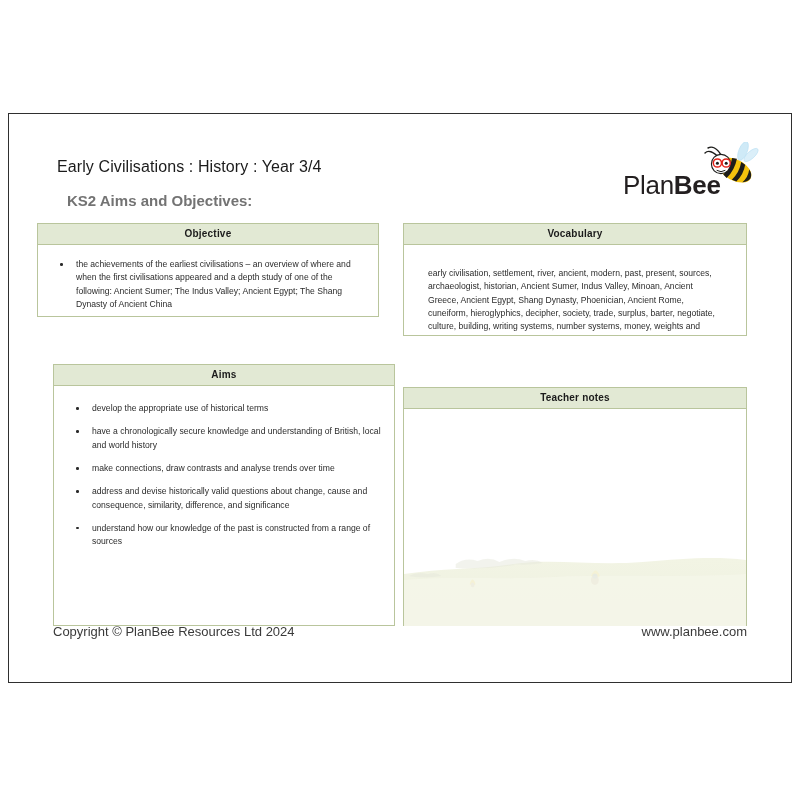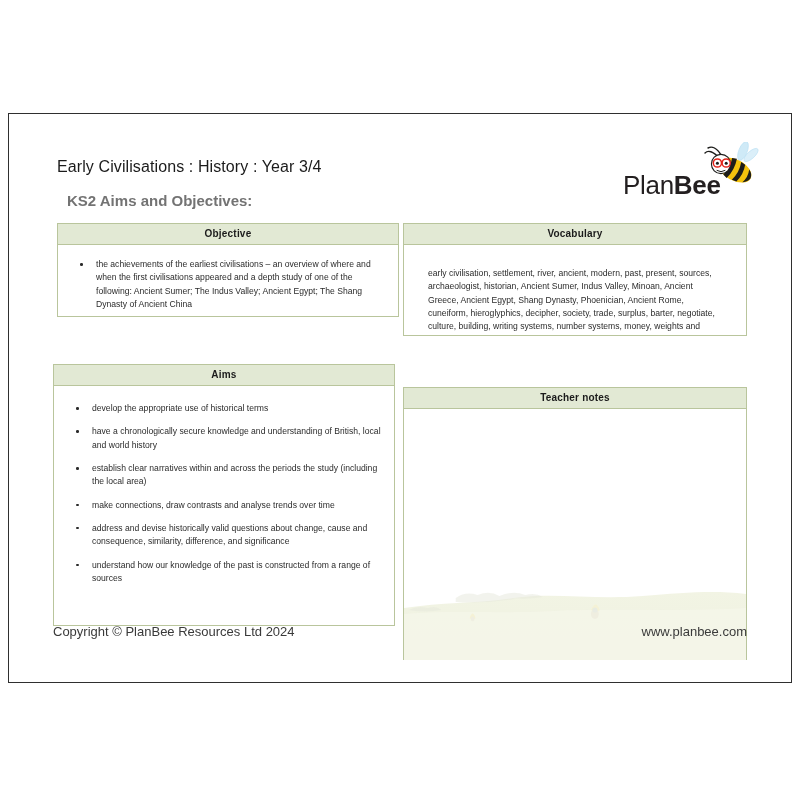--- a/index.html
+++ b/index.html
@@ -98,24 +98,24 @@
     padding: 10px 12px 19px 12px;
     font-size: 8.6px;
     line-height: 1.55;
     color: #2b2b2b;
     box-sizing: border-box;
     height: calc(100% - 20px);
     overflow: hidden;
   }
 
   
-  #panel-objective { left: 48px;  top: 109px; width: 342px; height: 94px; }
+  #panel-objective { left: 28px;  top: 109px; width: 342px; height: 94px; }
   #panel-vocab     { left: 394px; top: 109px; width: 344px; height: 113px; }
   #panel-aims      { left: 44px;  top: 250px; width: 342px; height: 262px; }
-  #panel-notes     { left: 394px; top: 273px; width: 344px; height: 273px; }
+  #panel-notes     { left: 394px; top: 273px; width: 344px; height: 239px; }
 
   
   ul.bullets {
     margin: 0;
     padding: 0;
     list-style: none;
   }
   ul.bullets li {
     position: relative;
     padding-left: 26px;
@@ -215,21 +215,20 @@
       <p class="vocab-text">early civilisation, settlement, river, ancient, modern, past, present, sources, archaeologist, historian, Ancient Sumer, Indus Valley, Minoan, Ancient Greece, Ancient Egypt, Shang Dynasty, Phoenician, Ancient Rome, cuneiform, hieroglyphics, decipher, society, trade, surplus, barter, negotiate, culture, building, writing systems, number systems, money, weights and measures, toilet, agriculture, wheel, irrigation, time period, timeline, chronology, similarity, difference, significance, contribution, technology, knowledge, invention, structures, stable, durable, reconstruct, tomb, temple, deity, religion, continuity, change, impact, BCE, CE</p>
     </div>
   </div>
 
   <div class="panel" id="panel-aims">
     <div class="panel-head">Aims</div>
     <div class="panel-body">
       <ul class="bullets">
         <li>develop the appropriate use of historical terms</li>
         <li>have a chronologically secure knowledge and understanding of British, local and world history</li>
-        <li>establish clear narratives within and across the periods the study (including the local area)</li>
         <li>make connections, draw contrasts and analyse trends over time</li>
         <li>address and devise historically valid questions about change, cause and consequence, similarity, difference, and significance</li>
         <li>understand how our knowledge of the past is constructed from a range of sources</li>
 
       </ul>
     </div>
   </div>
 
   <div class="panel" id="panel-notes">
     <div class="panel-head">Teacher notes</div>

